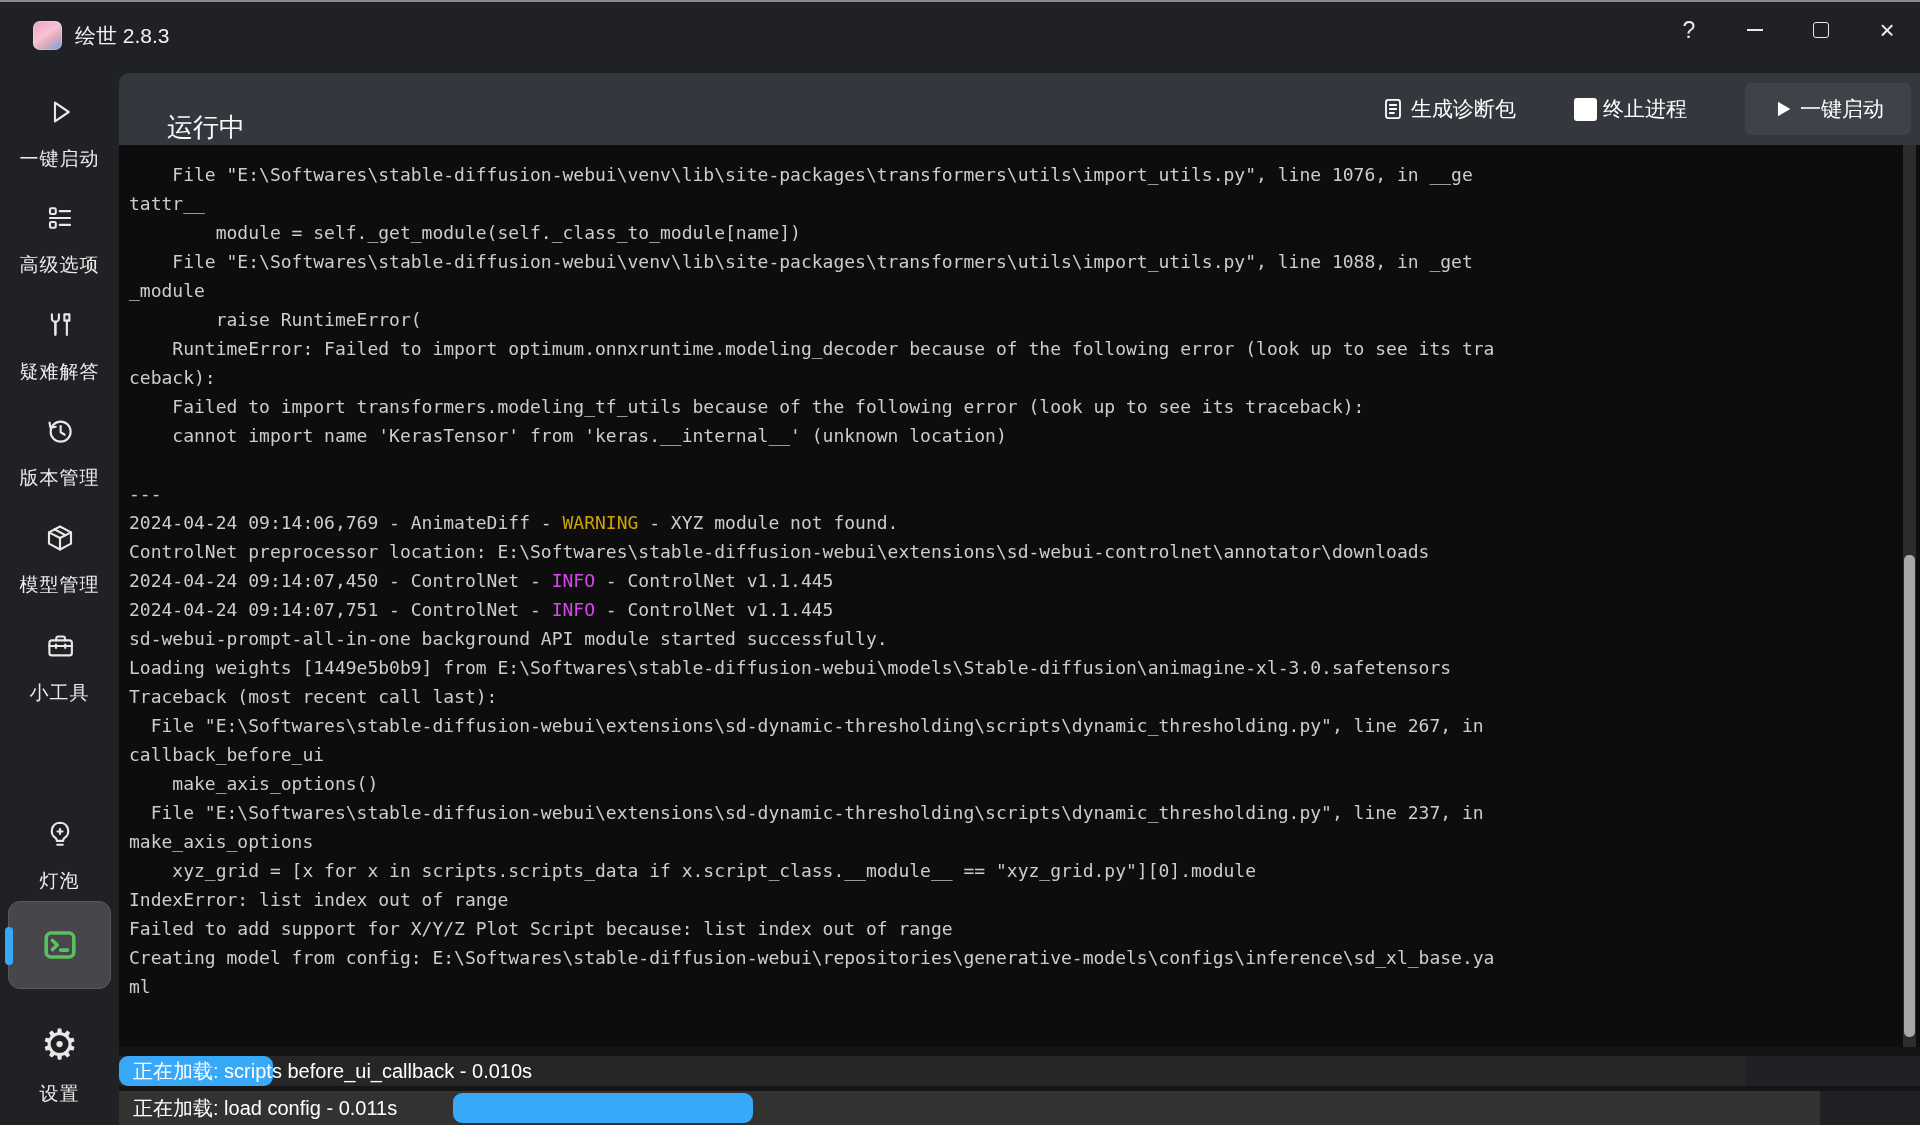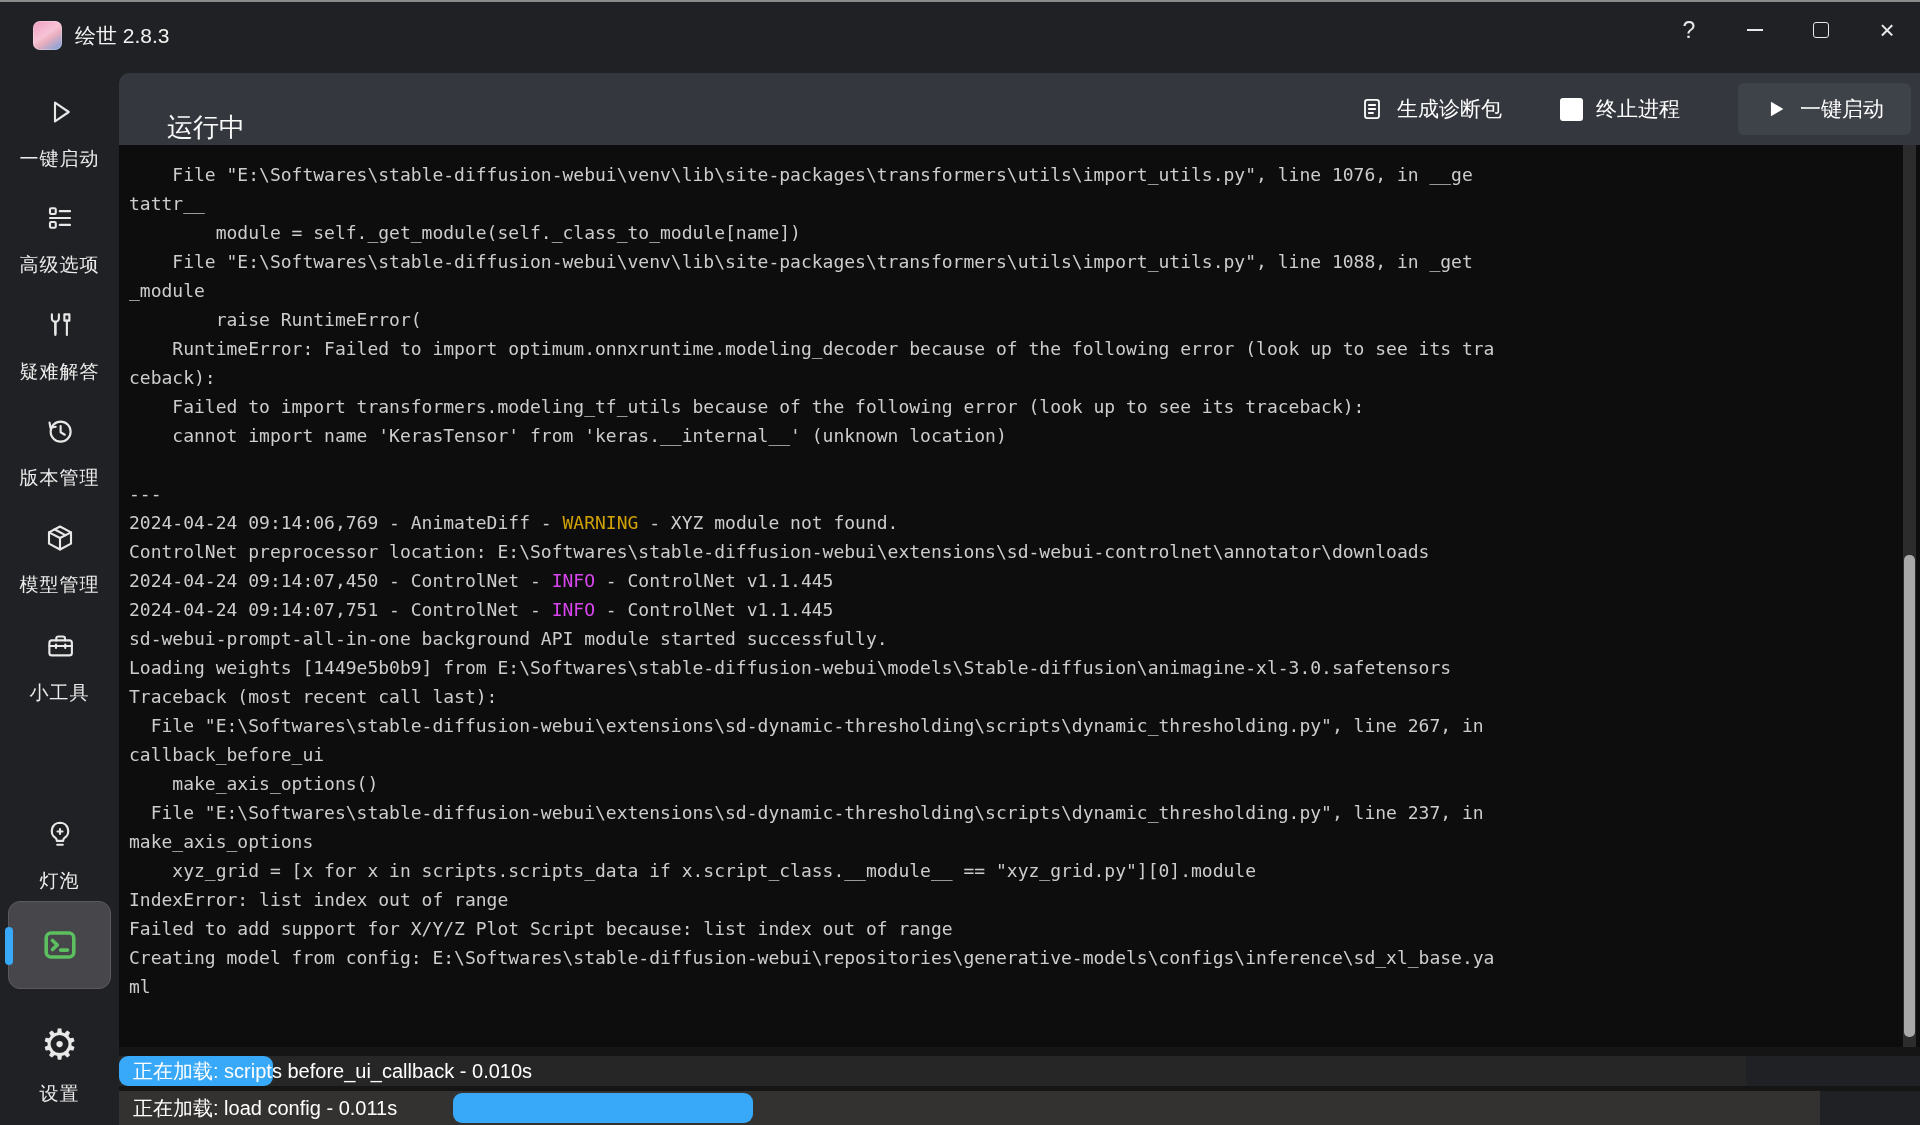--- a/index.html
+++ b/index.html
@@ -37,21 +37,21 @@
   }
   .term-ico{width:36px;height:36px;stroke:#5cbf60;stroke-width:2.4;fill:none;stroke-linecap:round;stroke-linejoin:round;}
   .side-accent{position:absolute;left:5px;top:854px;width:8px;height:38px;border-radius:4px;background:#38a8f8;}
   
   .header{
     position:absolute;left:119px;top:73px;width:1801px;height:72px;background:#34373d;
     border-top-left-radius:10px;display:flex;align-items:flex-end;padding-left:7px;
   }
   .status-title{margin-left:41px;color:#fafafa;font-size:26px;}
   .header-actions{position:absolute;right:16px;top:0;height:72px;display:flex;align-items:center;gap:58px;}
-  .hbtn{display:flex;align-items:center;gap:13px;color:#ffffff;font-size:21px;cursor:default;}
+  .hbtn{display:flex;align-items:center;gap:6px;color:#ffffff;font-size:21px;cursor:default;}
   .hbtn svg{stroke:#ffffff;stroke-width:1.8;fill:none;stroke-linecap:round;stroke-linejoin:round;}
   .stop-glyph{width:23px;height:23px;background:#ffffff;border-radius:3px;}
   .hbtn.primary{background:#3e4249;border-radius:6px;height:52px;padding:0 27px;}
   
   .console{
     position:absolute;left:119px;top:145px;width:1801px;height:902px;background:#0d0d0d;
     box-sizing:border-box;padding:15px 22px 0 10px;overflow:hidden;
   }
   .cline{
     font-family:"DejaVu Sans Mono","Liberation Mono",monospace;

